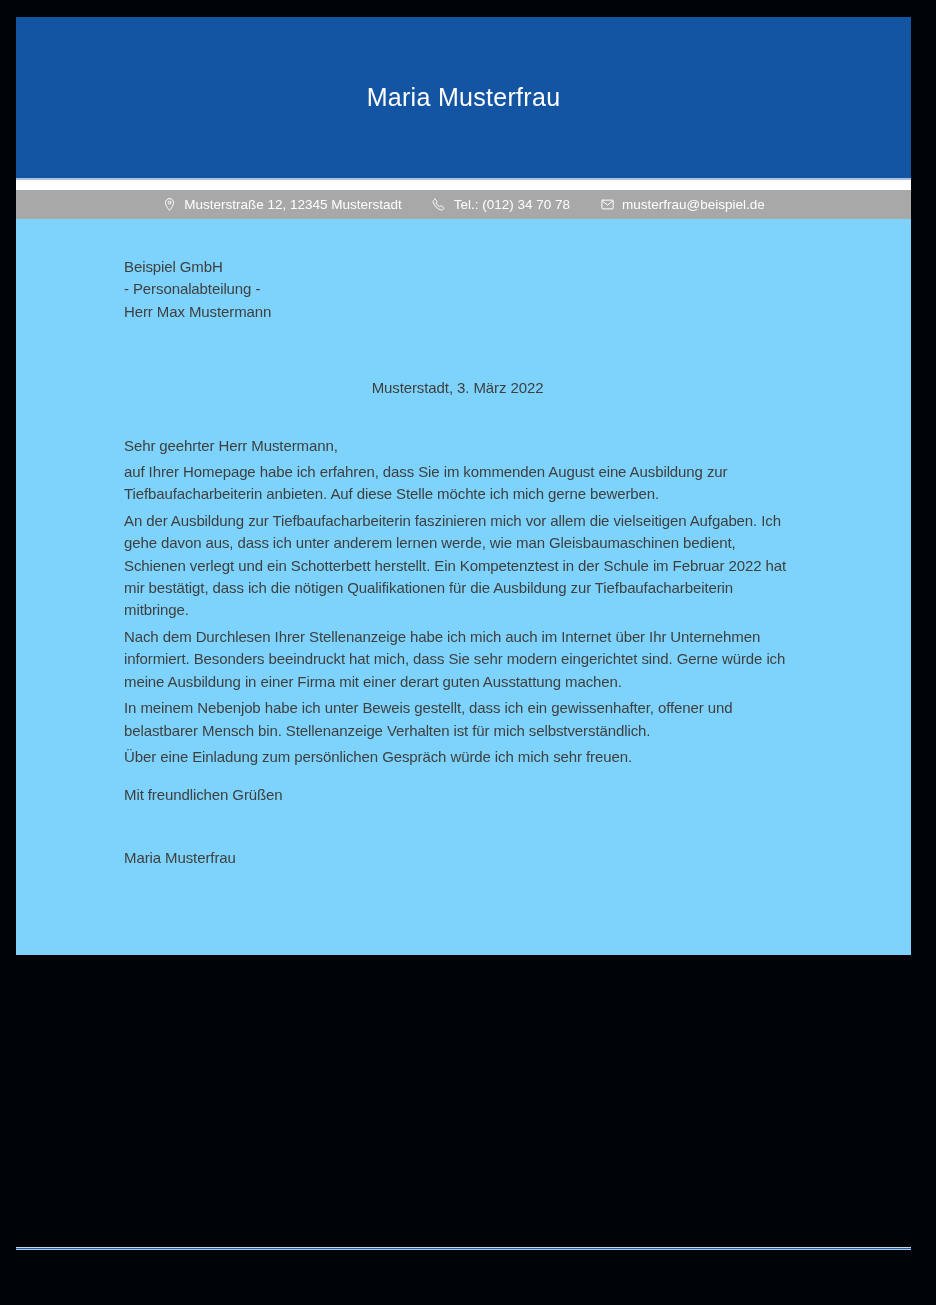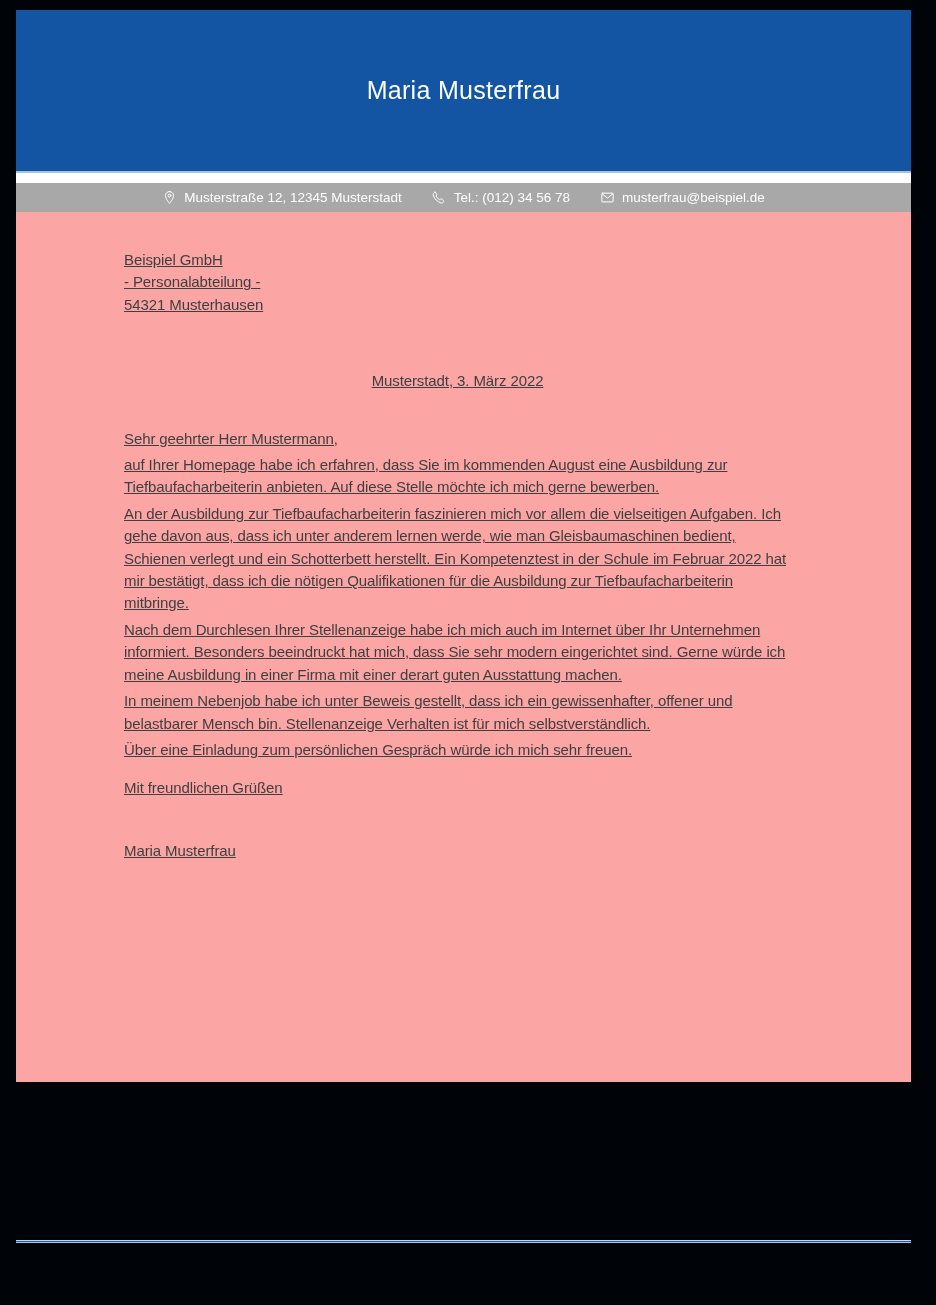--- a/index.html
+++ b/index.html
@@ -9,24 +9,24 @@
     width: 936px;
     height: 1305px;
     position: relative;
     background: #000409;
     font-family: "Liberation Sans", "DejaVu Sans", sans-serif;
     overflow: hidden;
   }
   .page {
     position: absolute;
     left: 16px;
-    top: 10px;
+    top: 17px;
     width: 895px;
-    height: 1072px;
-    background: #fca5a5;
+    height: 938px;
+    background: #7dd3fc;
   }
   
   .blue-header {
     height: 163px;
     background: #1355a3;
     border-bottom: 2px solid #a9c2dd;
     display: flex;
     align-items: center;
     justify-content: center;
   }
@@ -51,21 +51,20 @@
   .contact-item { display: flex; align-items: flex-start; gap: 7px; white-space: nowrap; }
   .contact-item .icon { display: inline-flex; width: 15px; height: 15px; }
   .contact-item svg { width: 15px; height: 15px; stroke: #ffffff; fill: none; stroke-width: 1.6; stroke-linecap: round; stroke-linejoin: round; }
   
   .letter-body {
     padding: 37px 120px 0 108px;
     color: #3f3f3f;
     font-size: 15px;
     line-height: 22.4px;
     letter-spacing: -0.1px;
-    text-decoration: underline;
   }
   .recipient-block { margin: 0; }
   .date-line { margin-top: 54px; text-align: center; }
   .subject {
     margin-top: 39px;
     font-weight: 700;
     font-size: 15.5px;
     color: #141414;
     letter-spacing: 0;
   }
@@ -105,39 +104,39 @@
           </svg>
       </span>
       <span>Musterstraße 12, 12345 Musterstadt</span>
     </div>
     <div class="contact-item">
       <span class="icon">
         <svg viewBox="0 0 24 24">
             <path d="M4.6 3.4l3 3c.4.4.5 1 .1 1.5L6.5 9.7c1.3 2.6 3.2 4.5 5.8 5.8l1.8-1.2c.5-.3 1.1-.3 1.5.1l3 3c.4.4.4 1.1 0 1.5l-1.6 1.6c-.5.5-1.2.7-1.9.5C8.6 19.2 3.5 14.1 1.7 7.6c-.2-.7 0-1.4.5-1.9l1.6-1.6c.2-.4.4-.7.8-.7z"></path>
           </svg>
       </span>
-      <span>Tel.: (012) 34 56 78</span>
+      <span>Tel.: (012) 34 70 78</span>
     </div>
     <div class="contact-item">
       <span class="icon">
         <svg viewBox="0 0 24 24">
             <rect x="3" y="5" width="18" height="14" rx="1"></rect>
             <path d="M3.5 6l8.5 7 8.5-7"></path>
           </svg>
       </span>
       <span>musterfrau@beispiel.de</span>
     </div>
   </div>
 
   <div class="letter-body">
 
     <div class="recipient-block">
       <div>Beispiel GmbH</div>
       <div>- Personalabteilung -</div>
-      <div>54321 Musterhausen</div>
+      <div>Herr Max Mustermann</div>
     </div>
 
     <div class="date-line">Musterstadt, 3. März 2022</div>
 
 
     <div class="salutation">Sehr geehrter Herr Mustermann,</div>
 
     <div class="para">auf Ihrer Homepage habe ich erfahren, dass Sie im kommenden August eine Ausbildung zur Tiefbaufacharbeiterin anbieten. Auf diese Stelle möchte ich mich gerne bewerben.</div>
     <div class="para">An der Ausbildung zur Tiefbaufacharbeiterin faszinieren mich vor allem die vielseitigen Aufgaben. Ich gehe davon aus, dass ich unter anderem lernen werde, wie man Gleisbaumaschinen bedient, Schienen verlegt und ein Schotterbett herstellt. Ein Kompetenztest in der Schule im Februar 2022 hat mir bestätigt, dass ich die nötigen Qualifikationen für die Ausbildung zur Tiefbaufacharbeiterin mitbringe.</div>
     <div class="para">Nach dem Durchlesen Ihrer Stellenanzeige habe ich mich auch im Internet über Ihr Unternehmen informiert. Besonders beeindruckt hat mich, dass Sie sehr modern eingerichtet sind. Gerne würde ich meine Ausbildung in einer Firma mit einer derart guten Ausstattung machen.</div>

